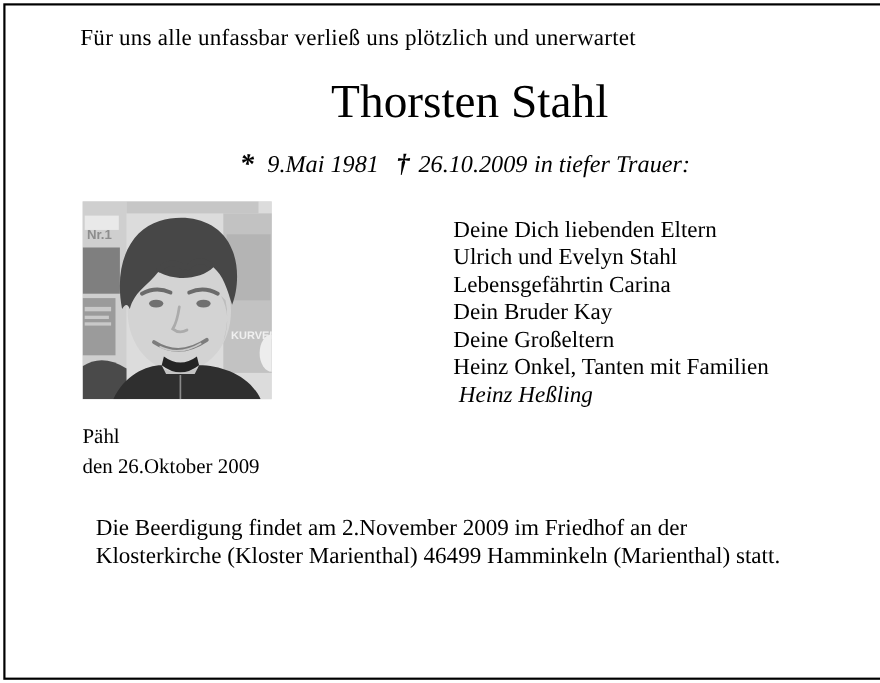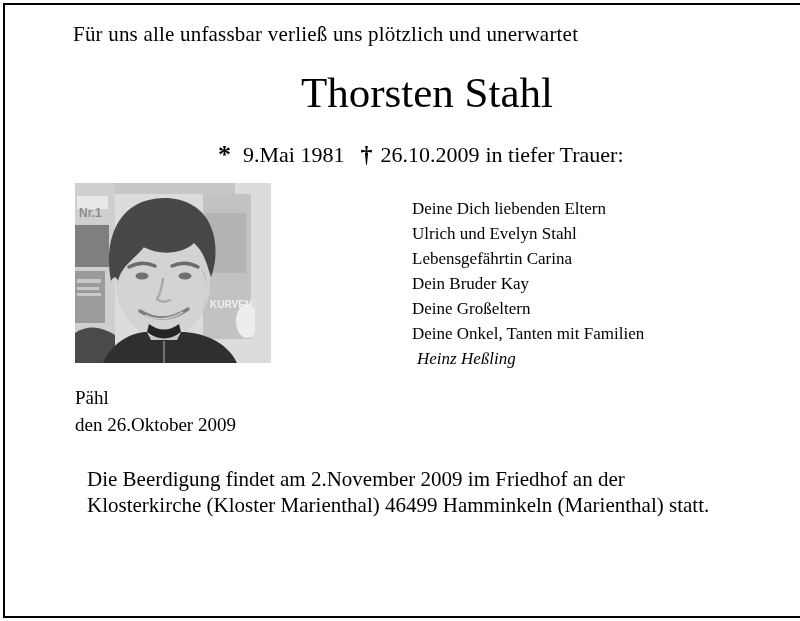--- a/index.html
+++ b/index.html
@@ -18,33 +18,33 @@
     position:absolute;left:73px;top:22px;
     font-size:21px;line-height:24px;letter-spacing:0.2px;
   }
   .name{
     position:absolute;left:0;top:71px;width:100%;margin:0;
     text-align:center;font-size:43px;font-weight:normal;line-height:1;
     transform:translateX(17px);
   }
   .dates{
     position:absolute;left:218px;top:136px;
-    font-size:22px;line-height:36px;white-space:nowrap;
+    font-size:22px;line-height:26px;white-space:nowrap;font-style:italic;
   }
   .dates .star{font-size:26px;font-weight:bold;vertical-align:-1px;margin-right:12px;}
   .dates .bdate{margin-right:16px;}
   .dates .cross{font-size:24px;font-weight:bold;margin-right:8px;}
   .dates .ddate{margin-right:6px;}
   .photo{
-    position:absolute;left:75px;top:183px;width:196px;height:180px;
+    position:absolute;left:75px;top:183px;width:172px;height:180px;
     overflow:hidden;background:#dcdcdc;
   }
   .mourners{
     position:absolute;left:412px;top:196px;
-    font-size:17px;line-height:25px;
+    font-size:21px;line-height:25px;
   }
   .mourners .m:last-child{margin-left:5px;font-style:italic;}
   .placeblock{
     position:absolute;left:75px;top:384px;
     font-size:19px;line-height:27px;
   }
   .para{
     position:absolute;left:73px;width:638px;margin:14px;
     font-size:21px;line-height:26px;white-space:pre-wrap;
   }
@@ -100,21 +100,21 @@
       <line x1="89" y1="158" x2="89" y2="180" stroke="#8a8a8a" stroke-width="1.5"></line>
     </svg>
   </div>
 
   <div class="mourners">
     <div class="m">Deine Dich liebenden Eltern</div>
     <div class="m">Ulrich und Evelyn Stahl</div>
     <div class="m">Lebensgefährtin Carina</div>
     <div class="m">Dein Bruder Kay</div>
     <div class="m">Deine Großeltern</div>
-    <div class="m">Deine Onkel, Tanten mit Familien</div>
+    <div class="m">Heinz Onkel, Tanten mit Familien</div>
     <div class="m">Heinz Heßling</div>
   </div>
 
   <div class="placeblock">
     <div>Pähl</div>
     <div>den 26.Oktober 2009</div>
   </div>
 
   <p class="para burial">Die Beerdigung findet am 2.November 2009 im Friedhof an der Klosterkirche (Kloster Marienthal) 46499 Hamminkeln (Marienthal) statt.</p>
 

